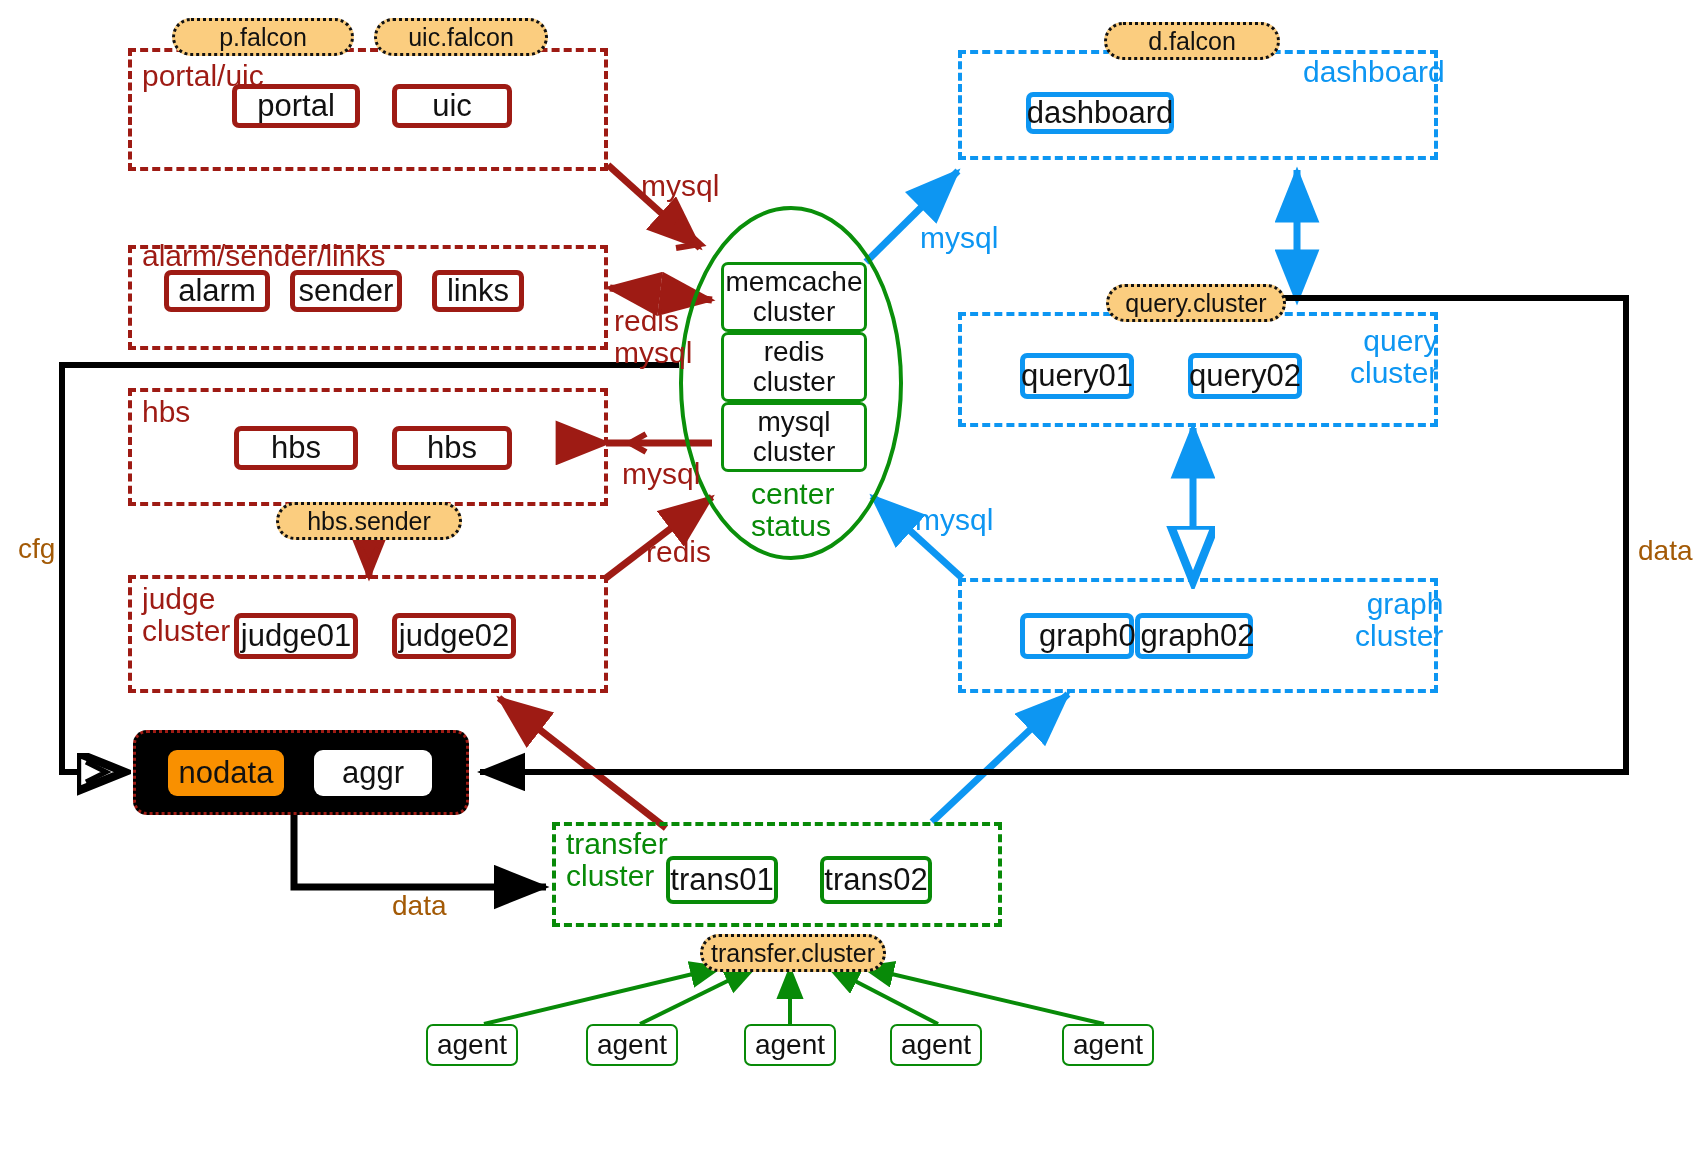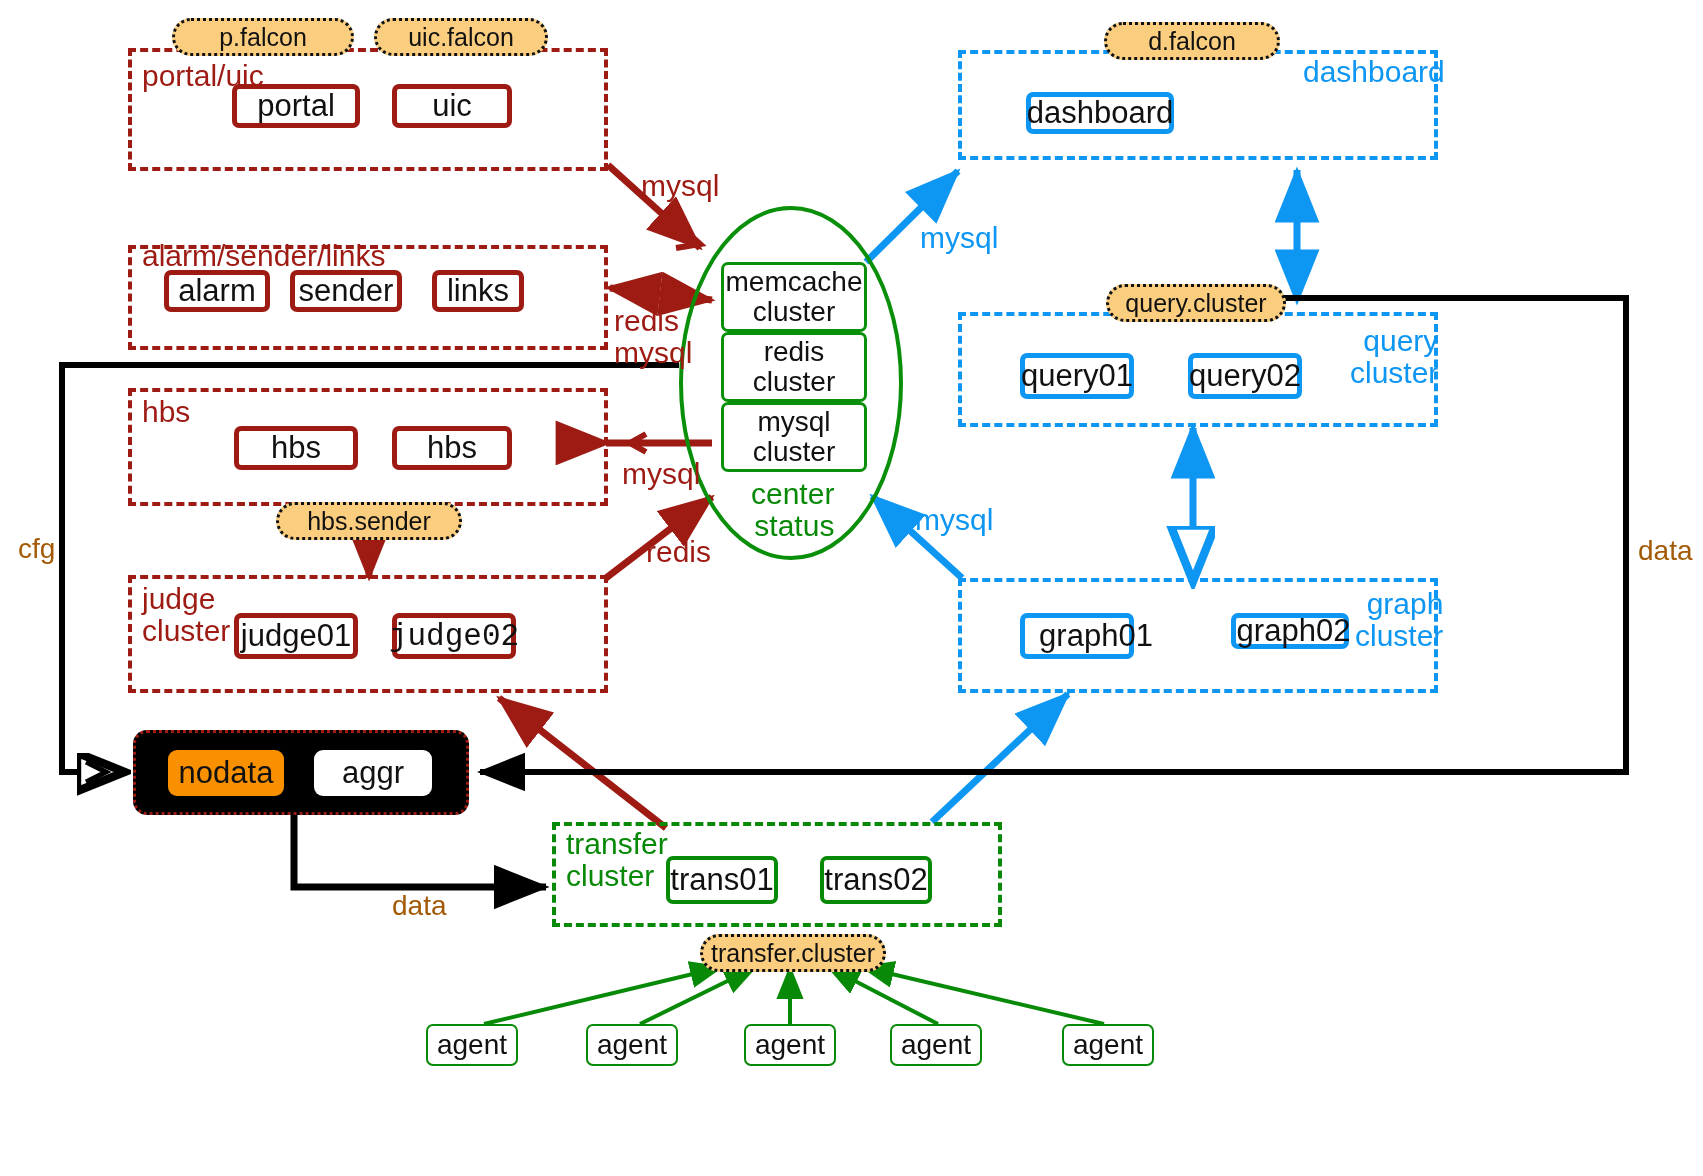--- a/index.html
+++ b/index.html
@@ -142,45 +142,45 @@
 
   <div class="group g-red" style="left:128px;top:388px;width:480px;height:118px;"></div>
   <div class="glabel t-red" style="left:142px;top:396px;">hbs</div>
   <div class="node n-red" style="left:234px;top:426px;width:124px;height:44px;">hbs</div>
   <div class="node n-red" style="left:392px;top:426px;width:120px;height:44px;">hbs</div>
 
   <div class="group g-red" style="left:128px;top:575px;width:480px;height:118px;"></div>
   <div class="glabel t-red" style="left:142px;top:583px;">judge
 cluster</div>
   <div class="node n-red" style="left:234px;top:613px;width:124px;height:46px;">judge01</div>
-  <div class="node n-red" style="left:392px;top:613px;width:124px;height:46px;font-family:Liberation Mono, monospace;">judge02</div>
+  <div class="node n-red" style="left:392px;top:613px;width:124px;height:46px;">judge02</div>
 
   <div class="group g-blue" style="left:958px;top:50px;width:480px;height:110px;"></div>
   <div class="glabel t-blue" style="left:1303px;top:56px;">dashboard</div>
   <div class="node n-blue" style="left:1026px;top:92px;width:148px;height:42px;">dashboard</div>
 
   <div class="group g-blue" style="left:958px;top:312px;width:480px;height:115px;"></div>
   <div class="glabel t-blue" style="left:1350px;top:325px;text-align:right;">query
 cluster</div>
   <div class="node n-blue" style="left:1020px;top:353px;width:114px;height:46px;">query01</div>
   <div class="node n-blue" style="left:1188px;top:353px;width:114px;height:46px;">query02</div>
 
   <div class="group g-blue" style="left:958px;top:578px;width:480px;height:115px;"></div>
   <div class="glabel t-blue" style="left:1355px;top:588px;text-align:right;">graph
 cluster</div>
   <div class="node n-blue" style="left:1020px;top:613px;width:114px;height:46px;padding-left:38px;">graph01</div>
-  <div class="node n-blue" style="left:1231px;top:613px;width:118px;height:36px;padding-left:7px;">graph02</div>
+  <div class="node n-blue" style="left:1135px;top:613px;width:118px;height:46px;padding-left:7px;">graph02</div>
 
   <div class="ellipse-box" style="left:721px;top:262px;width:140px;height:64px;">memcache
 cluster</div>
   <div class="ellipse-box" style="left:721px;top:332px;width:140px;height:64px;">redis
 cluster</div>
   <div class="ellipse-box" style="left:721px;top:402px;width:140px;height:64px;">mysql
 cluster</div>
-  <div class="glabel t-green" style="left:751px;top:478px;text-align:right;z-index:5;">center
+  <div class="glabel t-green" style="left:751px;top:478px;text-align:left;z-index:5;">center
 status</div>
 
   <div class="black-panel" style="left:133px;top:730px;width:336px;height:85px;"></div>
   <div class="n-nodata" style="left:168px;top:750px;width:116px;height:46px;">nodata</div>
   <div class="n-aggr" style="left:314px;top:750px;width:118px;height:46px;">aggr</div>
 
   <div class="group g-green" style="left:552px;top:822px;width:450px;height:105px;"></div>
   <div class="glabel t-green" style="left:566px;top:828px;">transfer
 cluster</div>
   <div class="node n-green" style="left:666px;top:856px;width:112px;height:48px;">trans01</div>

